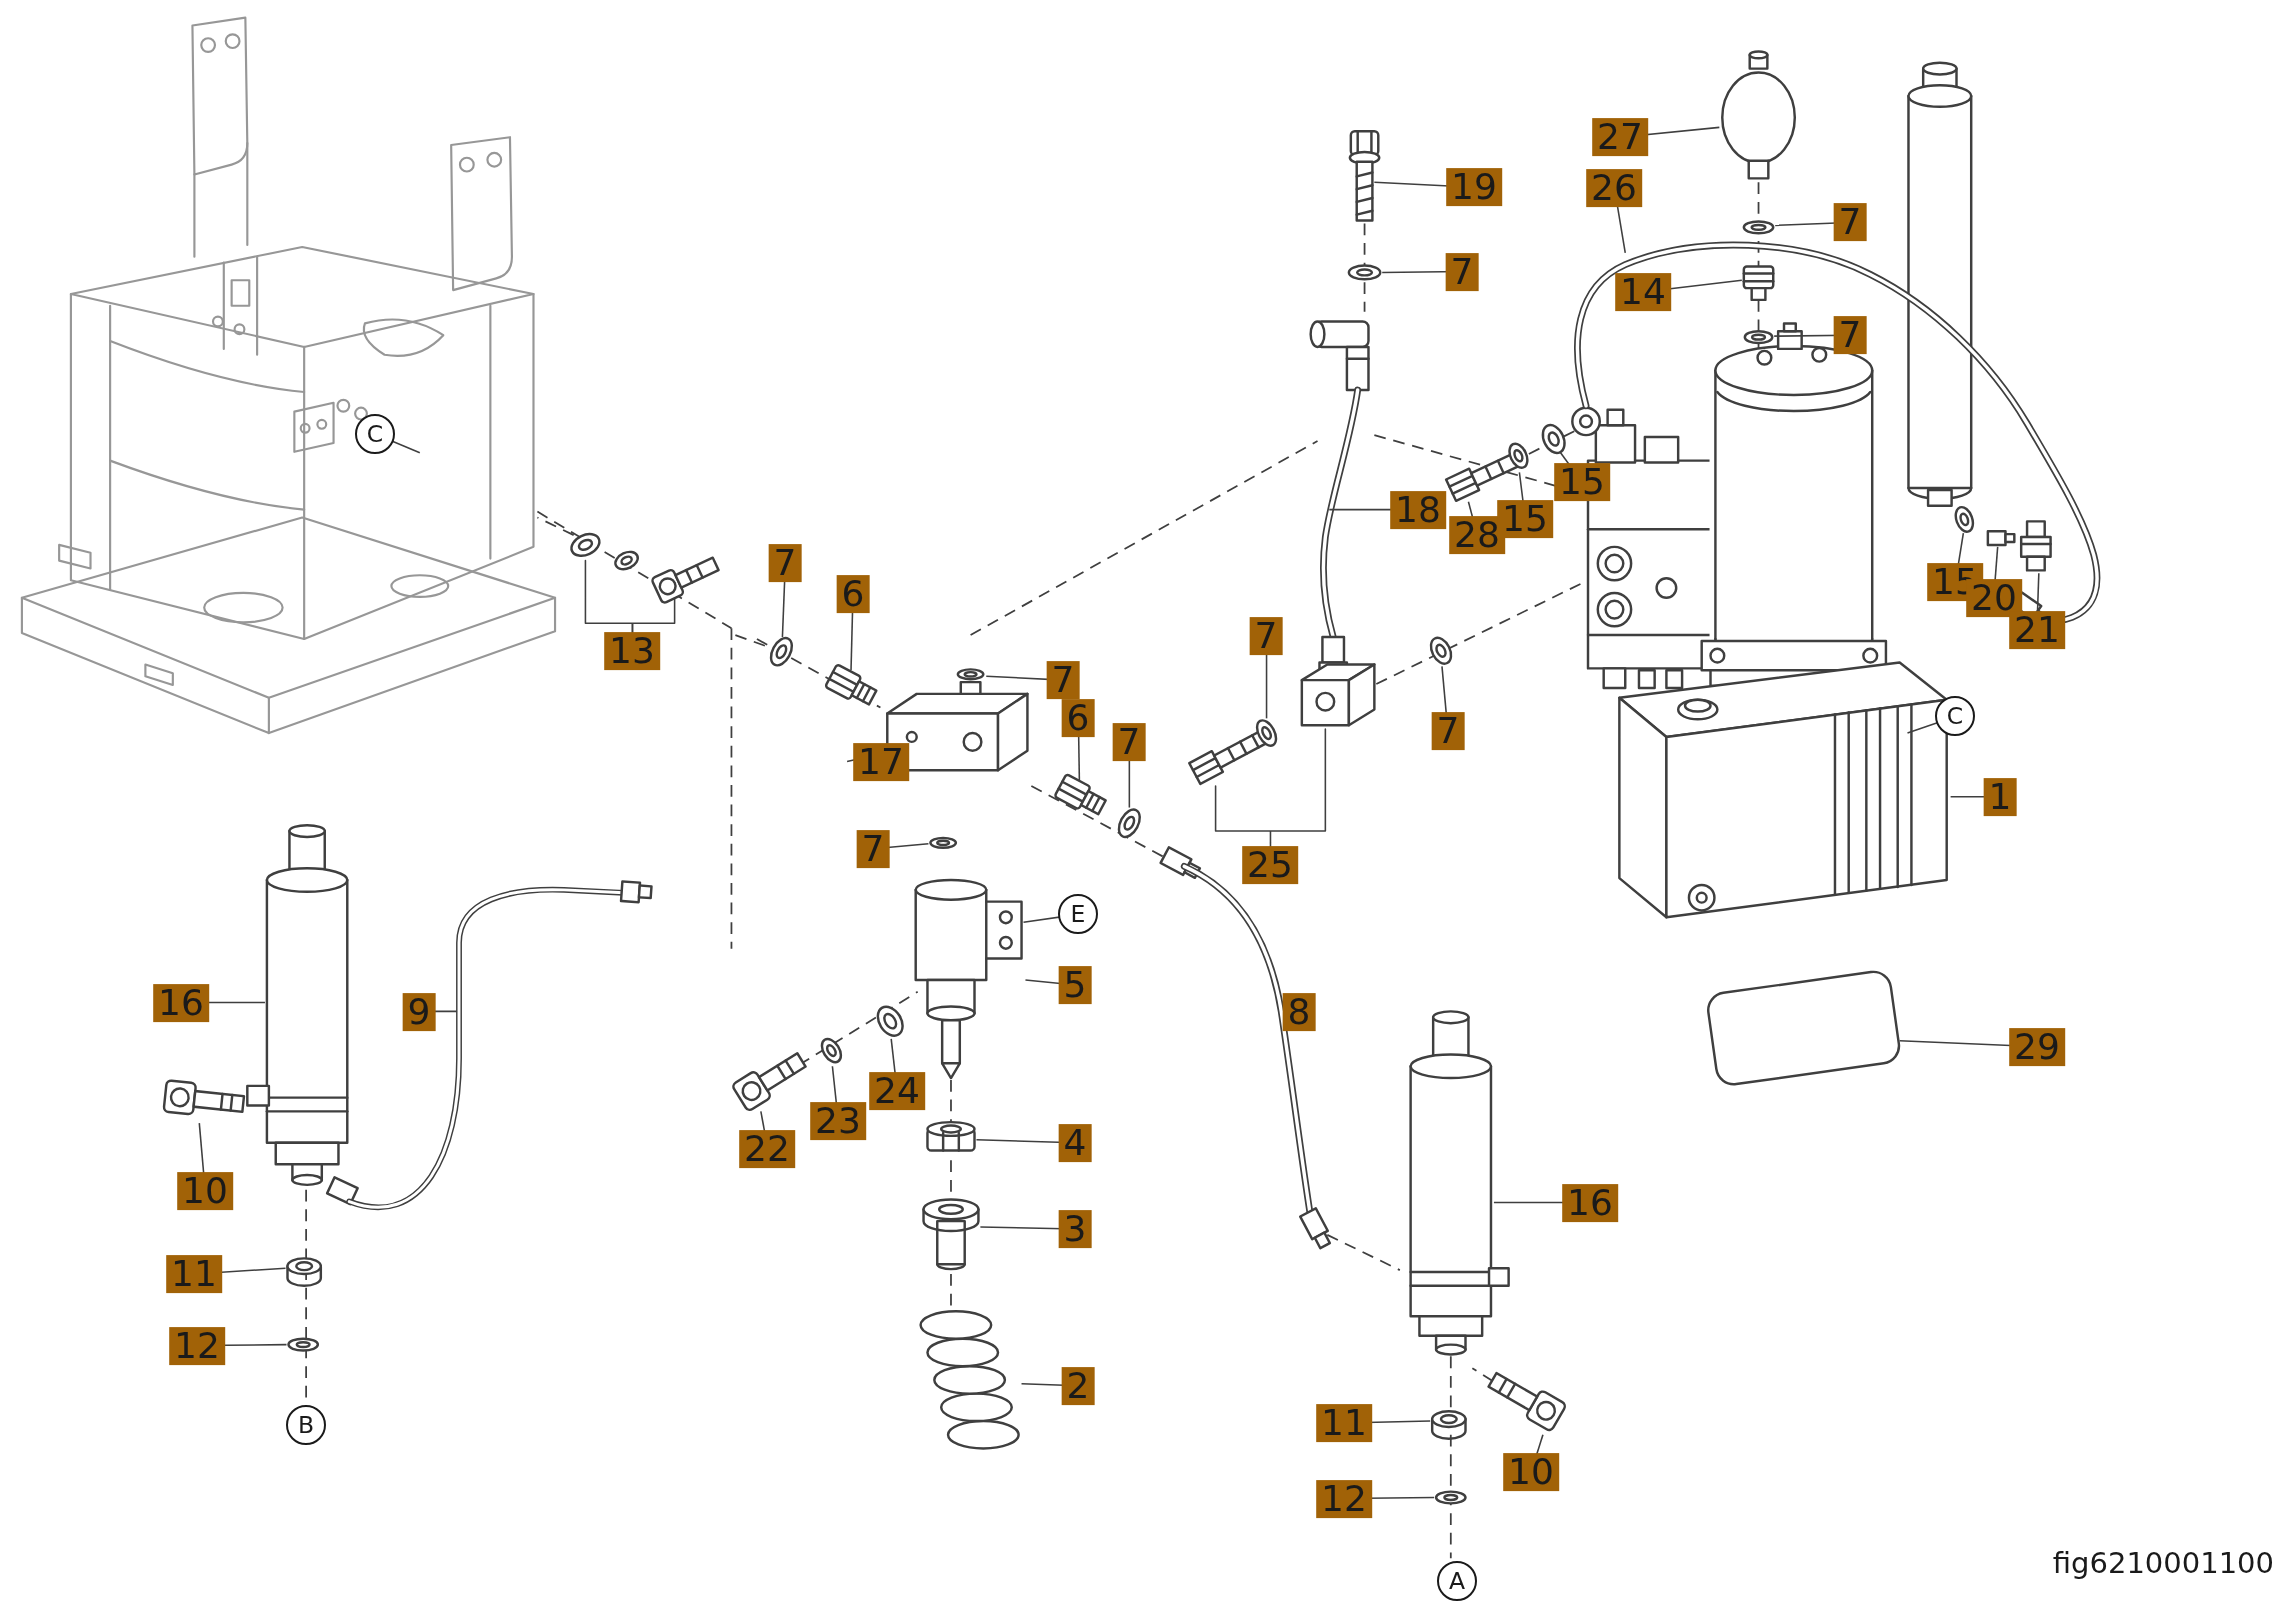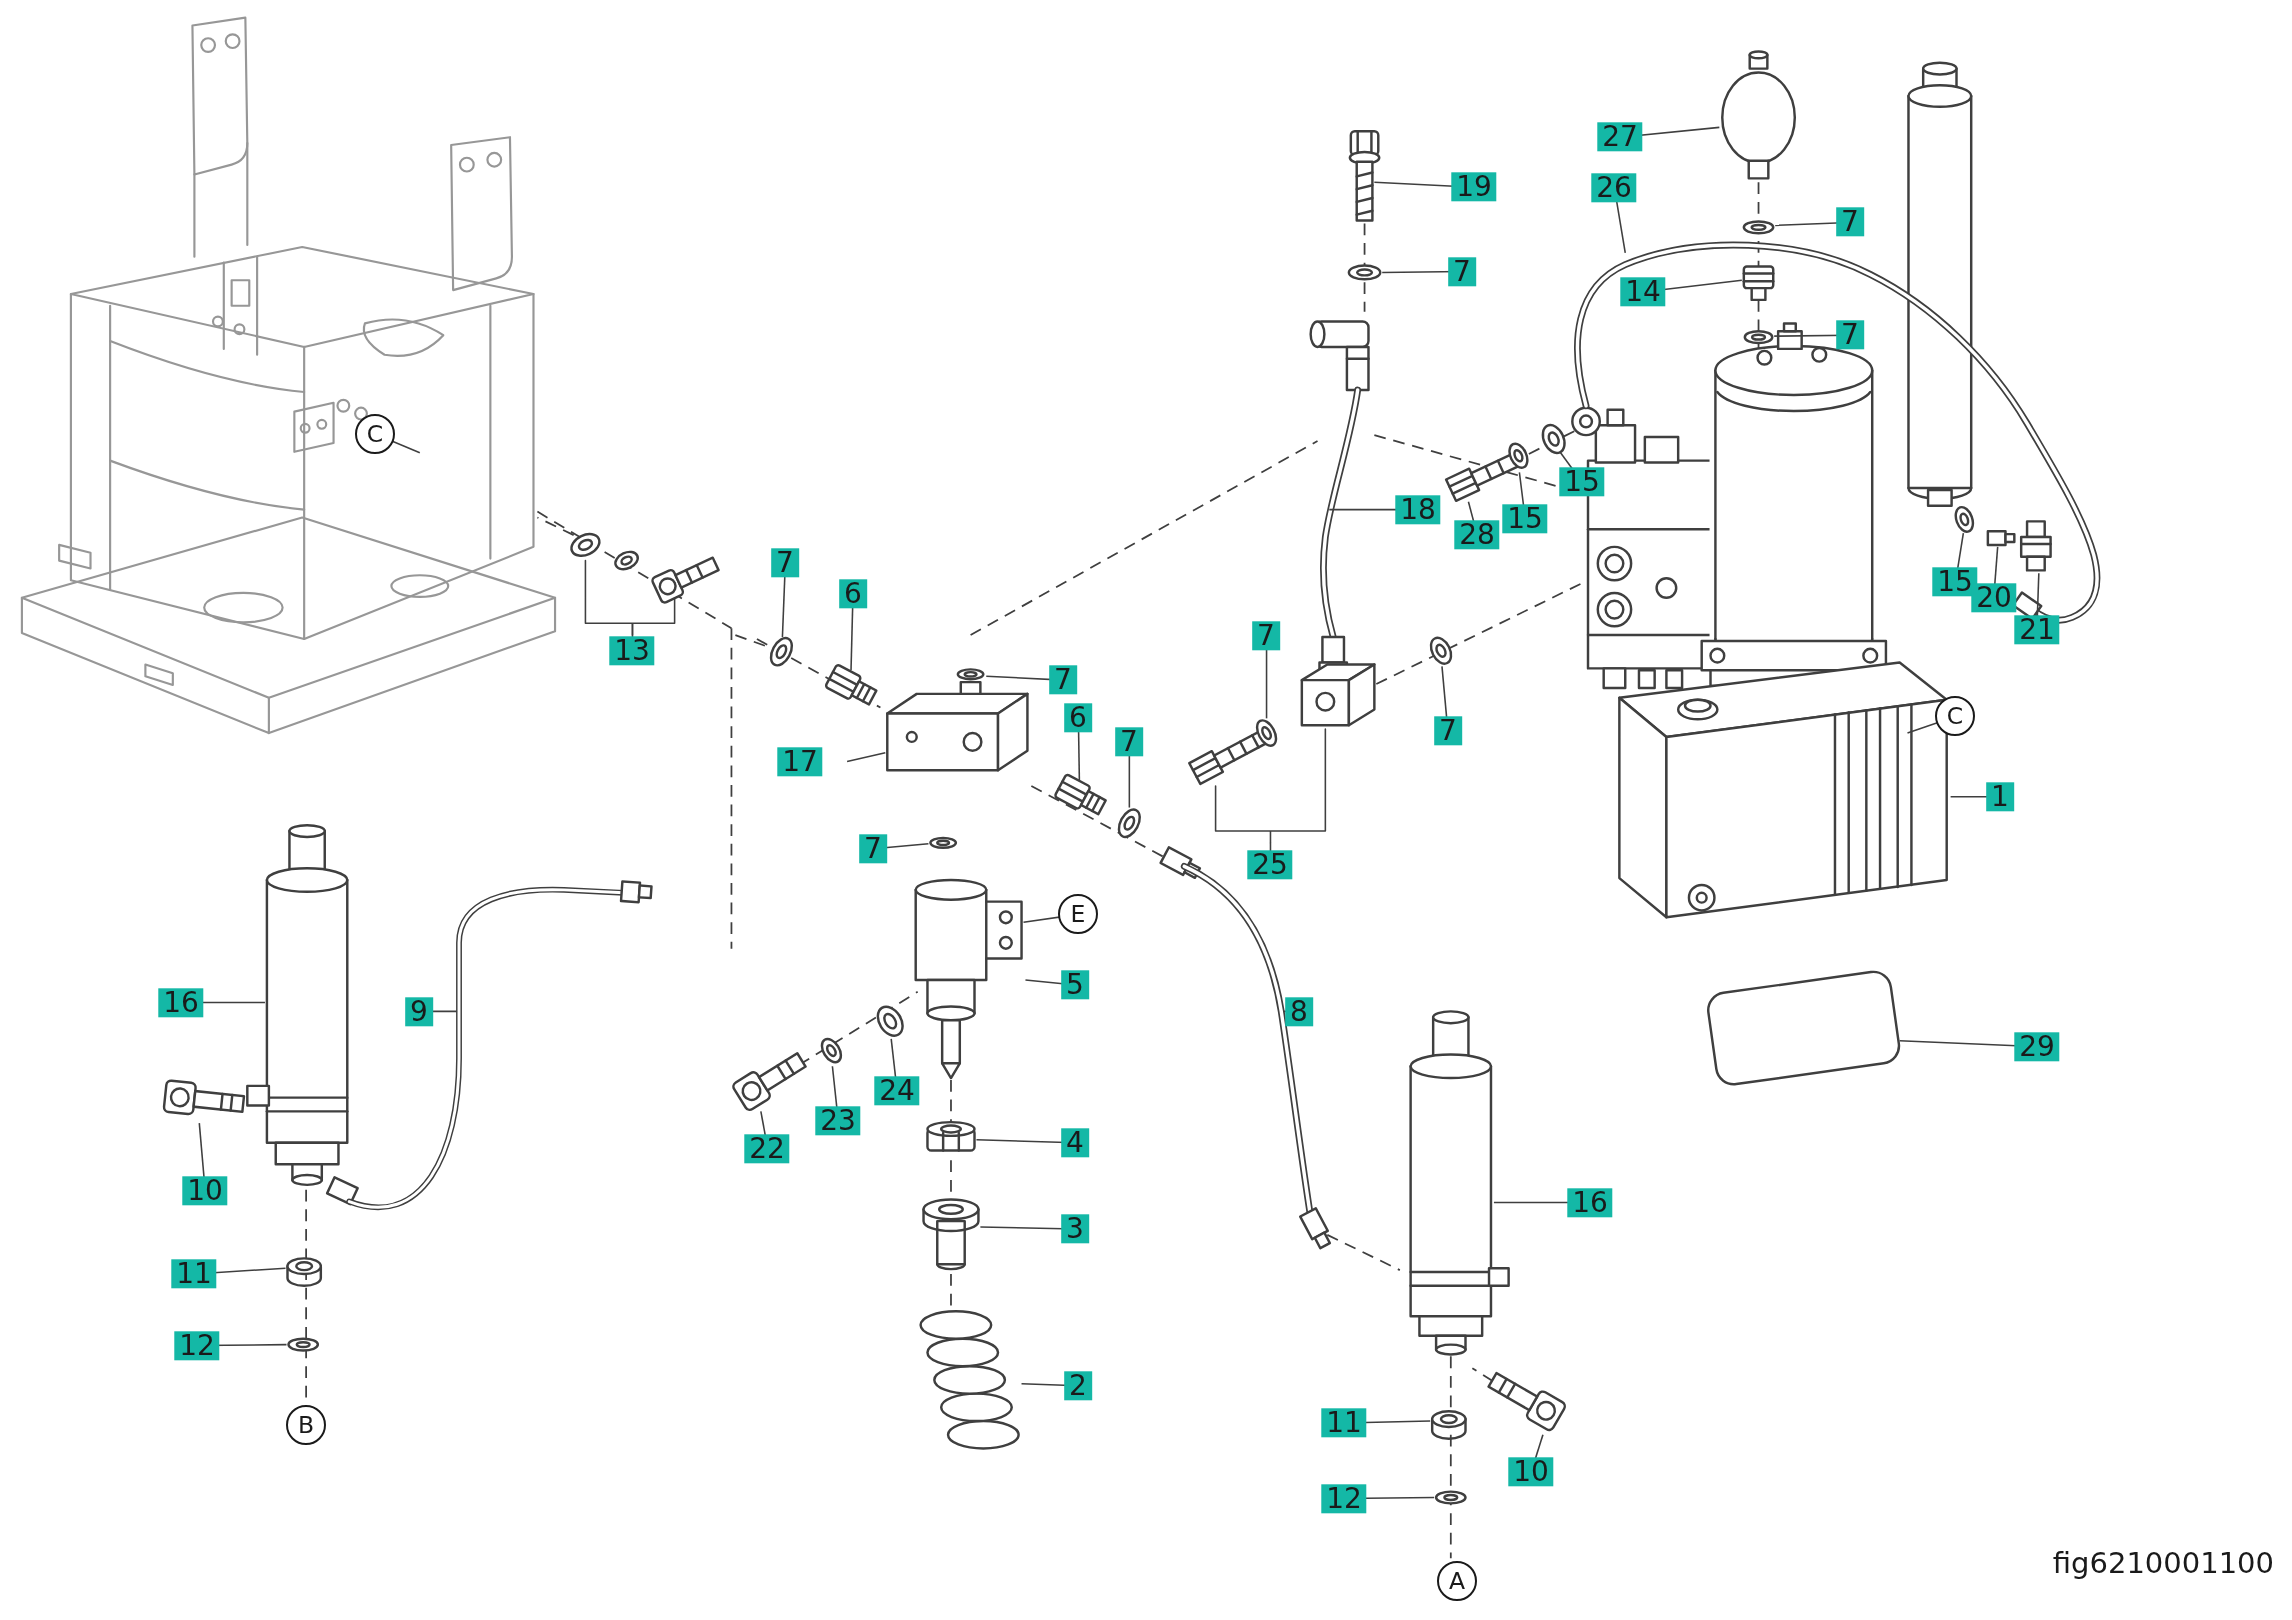--- a/index.html
+++ b/index.html
@@ -14,22 +14,22 @@
 
   
   .chassis{stroke:var(--chassis,#979797);fill:none;stroke-width:2.2;stroke-linejoin:round;stroke-linecap:round;}
   .dashed{stroke:var(--line,#3f3f3f);fill:none;stroke-width:1.8;stroke-dasharray:12 8;}
   .parts{stroke:var(--line,#3f3f3f);fill:#fff;stroke-width:2.5;stroke-linejoin:round;stroke-linecap:round;}
   .thin{stroke-width:1.6;}
   #leader-lines{stroke:var(--line,#3f3f3f);stroke-width:1.6;}
 
   .callout{
     position:absolute;transform:translate(-50%,-50%);
-    font-size:28px;font-weight:400;color:var(--label,#1a1a1a);
-    background:#14b8a6;padding:0 4.9px;line-height:1.05;white-space:nowrap;
+    font-size:36px;font-weight:400;color:var(--label,#1a1a1a);
+    background:#a16207;padding:0 4.9px;line-height:1.05;white-space:nowrap;
   }
   .refcircle{
     position:absolute;transform:translate(-50%,-50%);
     width:36px;height:36px;border:2.5px solid var(--label,#1a1a1a);
     border-radius:50%;background:#fff;
     display:flex;align-items:center;justify-content:center;
     font-size:23.5px;color:var(--label,#1a1a1a);
   }
   .figid{
     position:absolute;left:2274px;top:1563px;transform:translate(-100%,-50%);
@@ -523,21 +523,21 @@
       <div class="callout" style="left: 1477px; top: 535px; text-align: center;">28</div>
       <div class="callout" style="left: 1525px; top: 519px;">15</div>
       <div class="callout" style="left: 1582px; top: 482px;">15</div>
       <div class="callout" style="left: 1955px; top: 582px;">15</div>
       <div class="callout" style="left: 1994px; top: 598px;">20</div>
       <div class="callout" style="left: 2037px; top: 630px; text-align: right;">21</div>
       <div class="callout" style="left: 632px; top: 651px;">13</div>
       <div class="callout" style="left: 785px; top: 563px;">7</div>
       <div class="callout" style="left: 853px; top: 594px;">6</div>
       <div class="callout" style="left: 1063px; top: 680px;">7</div>
-      <div class="callout" style="left: 800px; top: 762px;">17</div>
+      <div class="callout" style="left: 881px; top: 762px;">17</div>
       <div class="callout" style="left: 1078px; top: 718px;">6</div>
       <div class="callout" style="left: 1129px; top: 742px;">7</div>
       <div class="callout" style="left: 1266px; top: 636px;">7</div>
       <div class="callout" style="left: 1448px; top: 731px;">7</div>
       <div class="callout" style="left: 1270px; top: 865px; text-align: right;">25</div>
       <div class="callout" style="left: 873px; top: 849px;">7</div>
       <div class="callout" style="left: 1075px; top: 985px;">5</div>
       <div class="callout" style="left: 767px; top: 1149px;">22</div>
       <div class="callout" style="left: 838px; top: 1121px;">23</div>
       <div class="callout" style="left: 897px; top: 1091px;">24</div>

